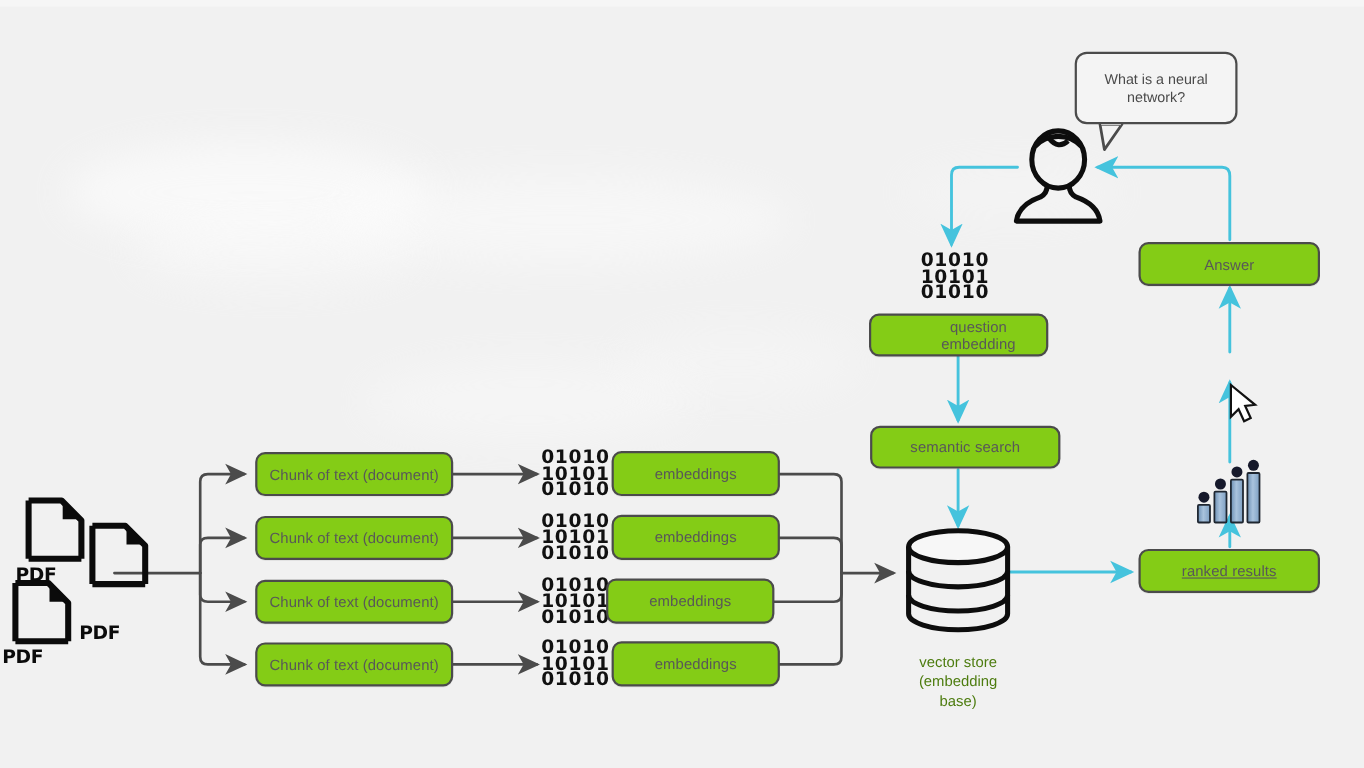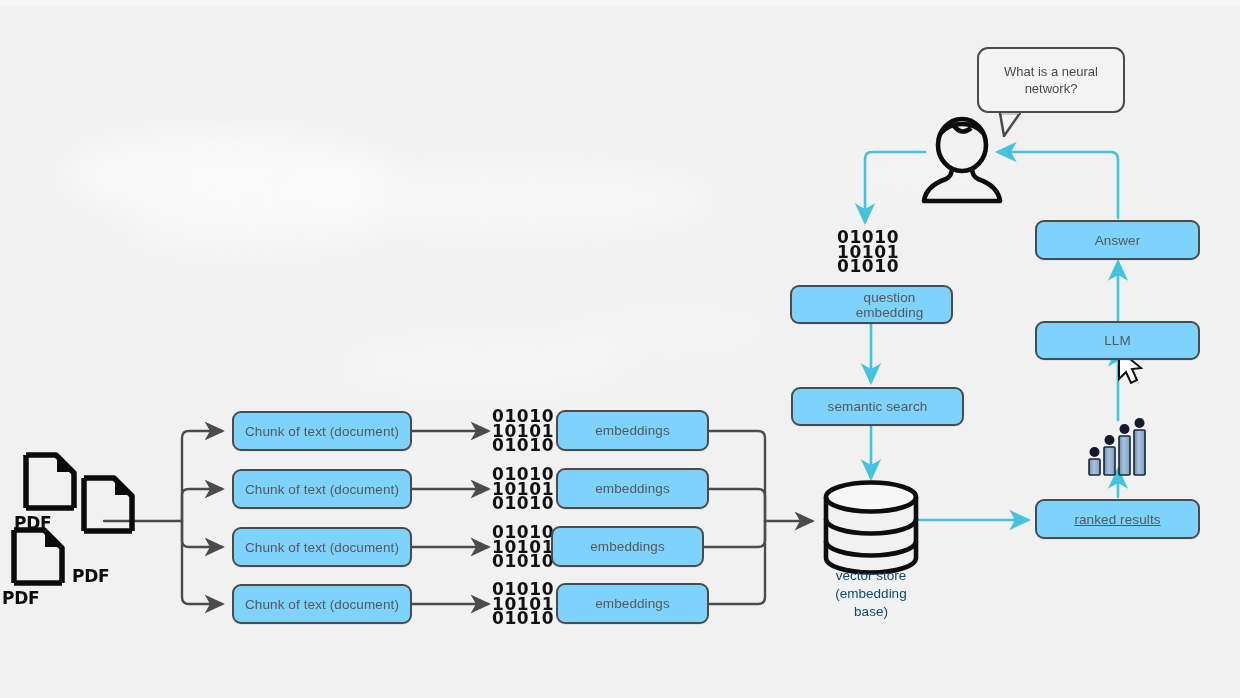--- a/index.html
+++ b/index.html
@@ -21,21 +21,21 @@
   .s1{left:60px;top:130px;width:330px;height:90px;opacity:.55;}
   .s2{left:300px;top:160px;width:420px;height:80px;opacity:.40;}
   .s3{left:120px;top:200px;width:260px;height:60px;opacity:.35;}
   .s4{left:330px;top:330px;width:300px;height:70px;opacity:.30;}
   .s5{left:560px;top:300px;width:220px;height:60px;opacity:.22;}
   .s6{left:820px;top:150px;width:200px;height:50px;opacity:.18;}
 
   .node{
     position:absolute;
     box-sizing:border-box;
-    background:#7dd3fc;
+    background:#84cc16;
     border:2px solid #4b4b4b;
     border-radius:9px;
     color:#585858;
     font-size:13.5px;
     display:flex;align-items:center;justify-content:center;
     text-align:center;
     letter-spacing:.1px;
     box-shadow:0 1px 0 rgba(0,0,0,.06);
   }
   .binary{
@@ -44,25 +44,26 @@
     font-weight:bold;
     font-size:17px;
     line-height:14.5px;
     color:#111;
     letter-spacing:.6px;
     text-align:center;
     white-space:pre;
   }
   .caption{
     position:absolute;
-    color:#0c4a6e;
+    color:#4d7c0f;
     font-size:13.5px;
     line-height:18px;
     text-align:center;
     width:150px;
+    margin-top:26px;
   }
   .bubble{
     position:absolute;
     box-sizing:border-box;
     background:#f4f4f4;
     border:2.5px solid #4b4b4b;
     border-radius:11px;
     color:#4a4a4a;
     font-size:13px;
     line-height:17px;
@@ -237,16 +238,15 @@
   </div>
 
   <div class="bubble" style="left:977px;top:47px;width:148px;height:66px;">What is a neural network?</div>
   <div class="binary" style="left:837px;top:230px;width:58px;">01010
 10101
 01010</div>
   <div class="node" style="left:790px;top:285px;width:163px;height:39px;padding-left:36px;">question embedding</div>
   <div class="node" style="left:791px;top:387px;width:173px;height:39px;text-align:right;">semantic search</div>
 
   <div class="node" style="left:1035px;top:499px;width:165px;height:40px;text-decoration:underline;">ranked results</div>
-  <div class="node" style="left:1035px;top:321px;width:165px;height:39px;">LLM</div>
   <div class="node" style="left:1035px;top:220px;width:165px;height:40px;">Answer</div>
 
 </div>
 
 </body></html>

